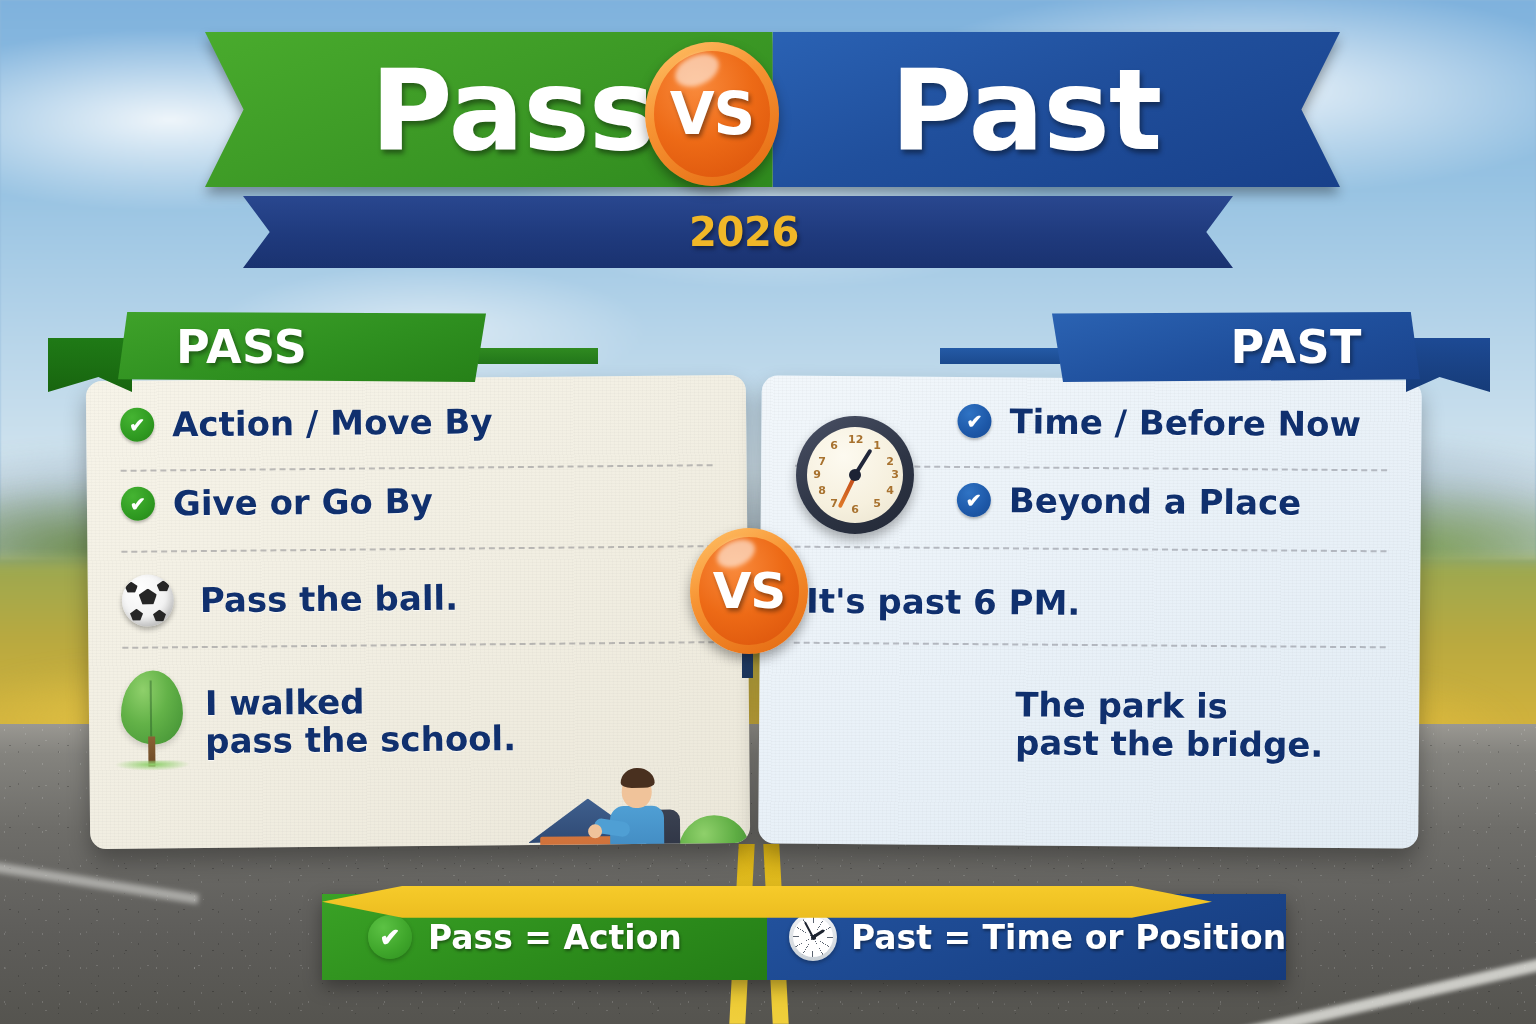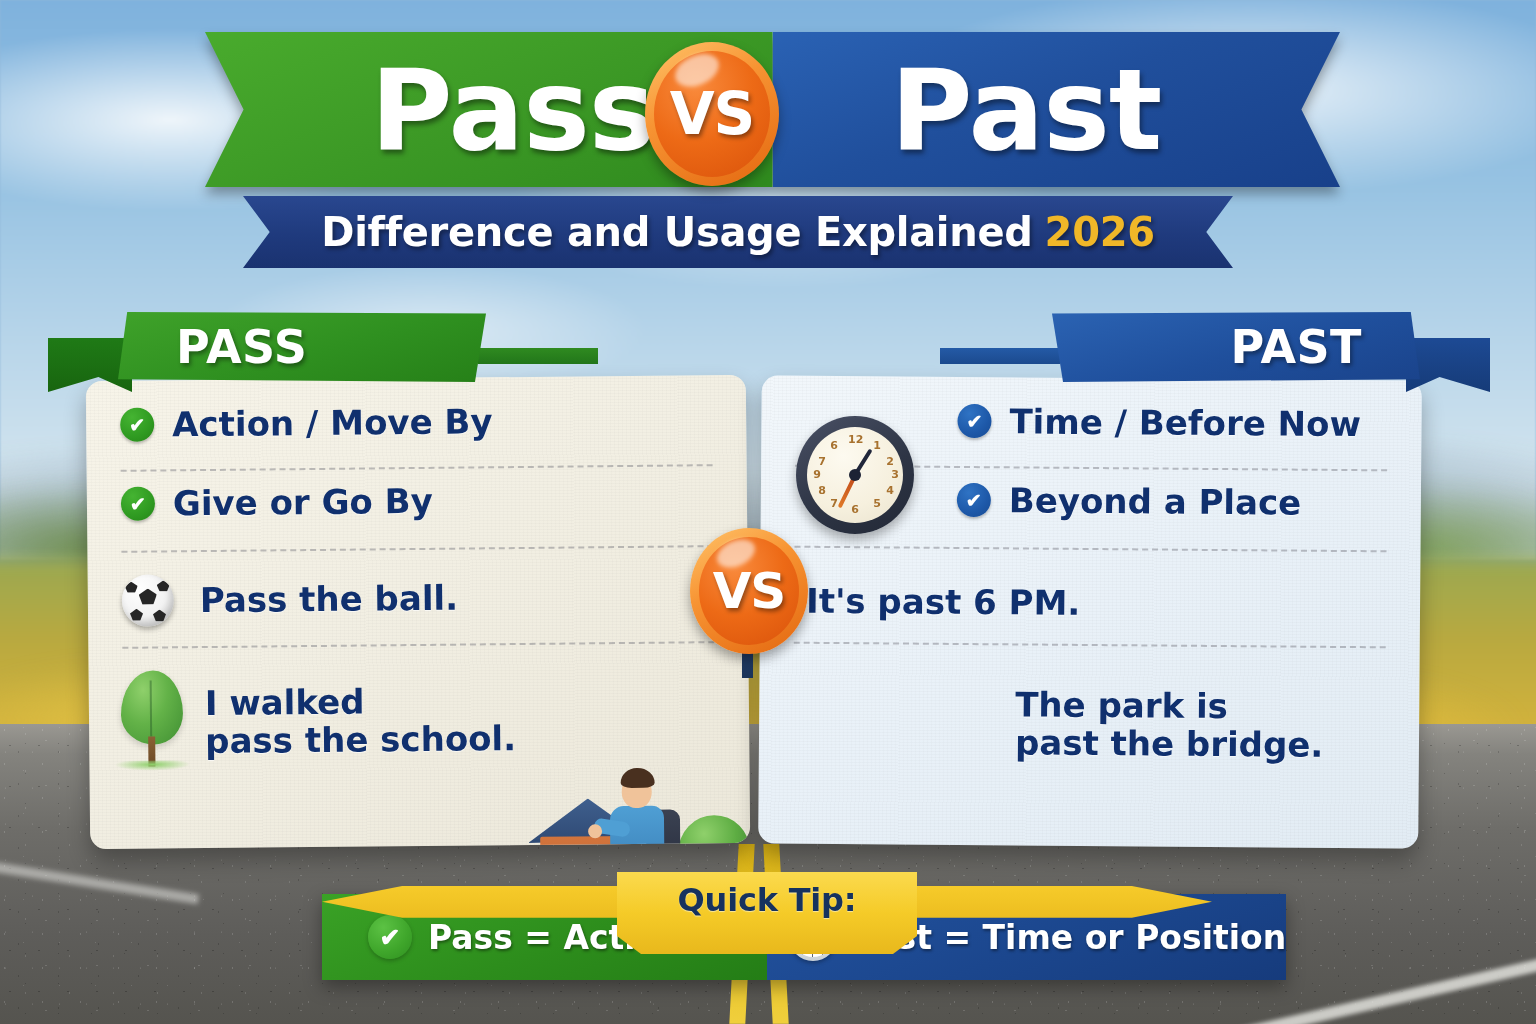--- a/index.html
+++ b/index.html
@@ -439,21 +439,20 @@
 </div>
 
 <div id="vs-title-badge">
   <div class="vsb-ring"></div>
   <div class="vsb-core"></div>
   <div class="vsb-gloss"></div>
   <div class="vsb-label">VS</div>
 </div>
 
 <div id="subtitle-banner">
-  <div class="sub-text">Difference and Usage Explained</div>
   <div class="sub-text sub-year">2026</div>
 </div>
 
 <div class="panel" id="panel-pass">
   <div class="paper-tex"></div>
 
   <div class="illu" id="illu-walk">
 
     <div class="hs-roof"></div>
     <div class="hs-body"></div>
@@ -595,16 +594,13 @@
         <div class="ftc-face">
           <div class="ftc-m"></div>
           <div class="ftc-h"></div>
           <div class="ftc-pin"></div>
         </div>
       </div>
       <div class="ft-text">Past = Time or Position</div>
     </div>
   </div>
   <div class="ft-tip-wing"></div>
-  <div class="ft-tip-tab">
-    <div class="ft-tip-text">Quick Tip:</div>
-  </div>
 </div>
 
 </body></html>

